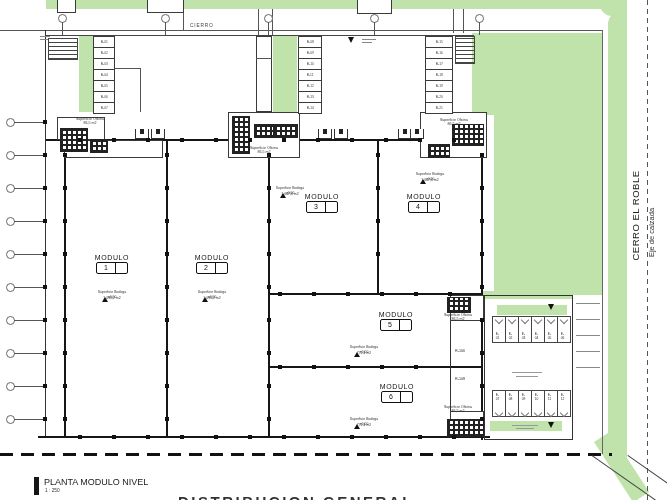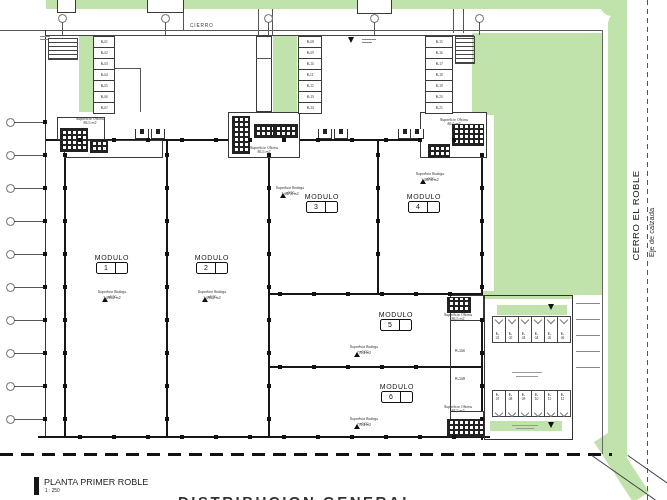--- a/index.html
+++ b/index.html
@@ -258,21 +258,21 @@
   </div>
   <div class="tc" style="left:434px;top:405px;width:48px">
     <div>Superficie Oficina</div>
       <div>86,5 m2</div>
   </div>
 
   <div class="t6" style="left:455px;top:348px">R-106</div>
   <div class="t6" style="left:455px;top:376px">R-108</div>
 
   <div class="abs wl" style="left:34px;top:477px;width:5px;height:18px"></div>
-  <div class="abs" style="left:44px;top:477px;font-size:9px;color:#222">PLANTA PRIMER ROBLE</div>
+  <div class="abs" style="left:44px;top:477px;font-size:9px;color:#222">PLANTA MODULO NIVEL</div>
   <div class="abs" style="left:45px;top:488px;font-size:6px;transform:scale(.8);transform-origin:0 0;color:#333">1 : 250</div>
   <div class="abs" style="left:178px;top:493px;font-size:15px;font-weight:bold;letter-spacing:2.5px;color:#333">DISTRIBUCION GENERAL</div>
 
 <div class="cell" style="left: 93px; top: 36px; width: 22px; height: 12px;">
       <span class="clab">B-01</span>
     </div>
     <div class="cell" style="left: 93px; top: 47px; width: 22px; height: 12px;">
       <span class="clab">B-02</span>
     </div>
     <div class="cell" style="left: 93px; top: 58px; width: 22px; height: 12px;">

